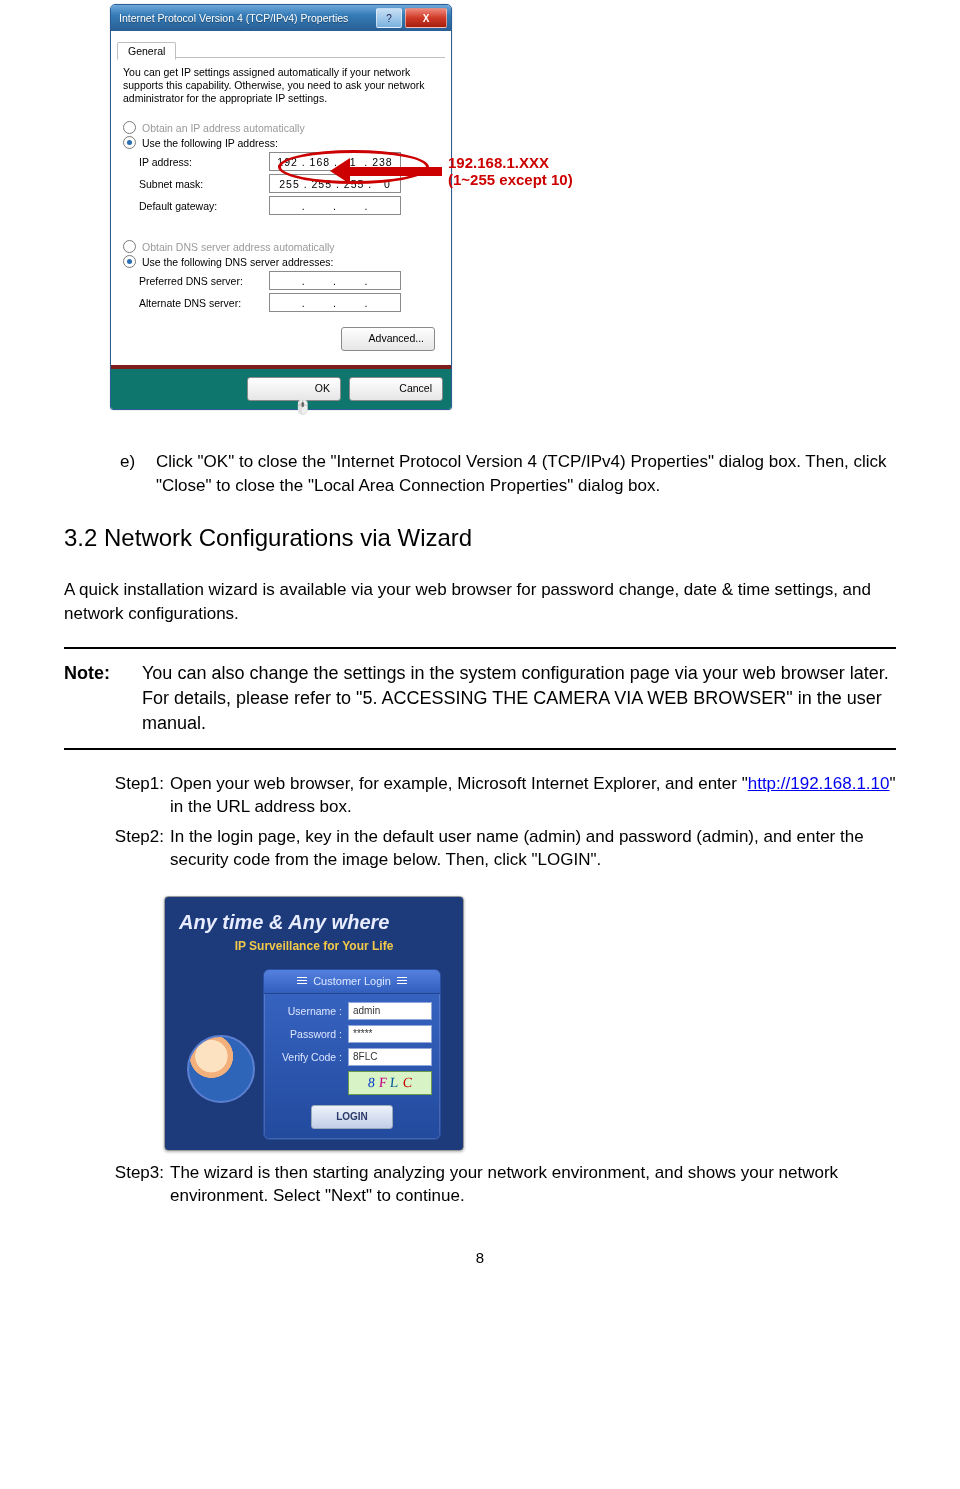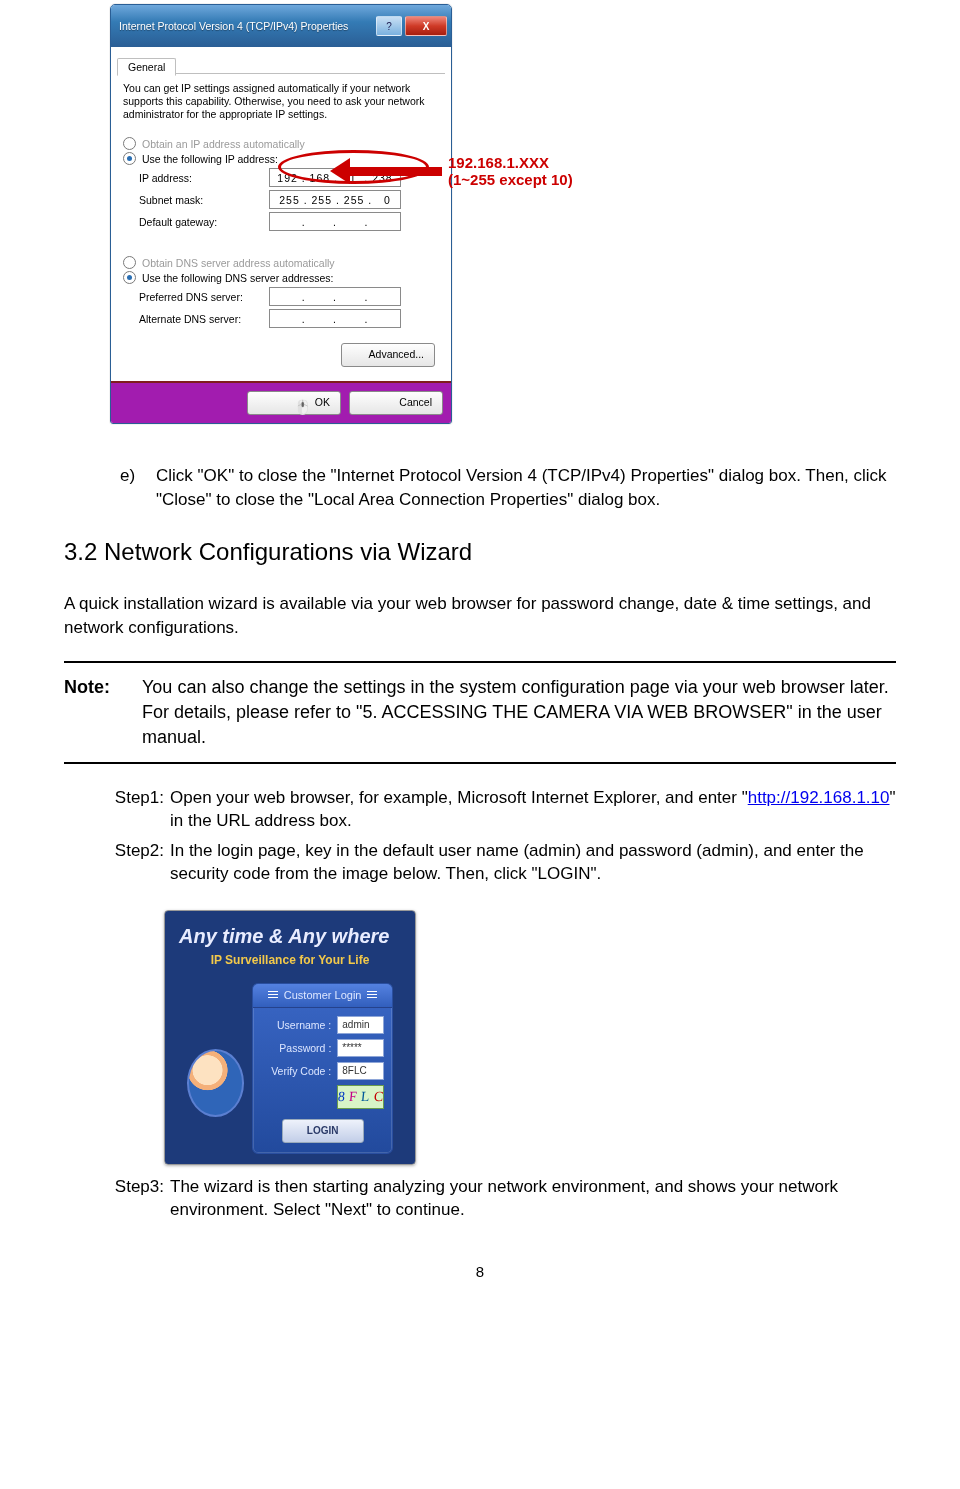--- a/index.html
+++ b/index.html
@@ -1,20 +1,20 @@
 <!DOCTYPE html>
 <html><head>
 <meta charset="utf-8">
 <style>
   html,body{margin:0;padding:0;background:#fff;font-family:Arial,Helvetica,sans-serif;color:#000;}
   .page{width:960px;margin:0 auto;position:relative;min-height:1489px;}
 
   
   .win-dialog{width:340px;margin-left:110px;margin-top:4px;border:1px solid #2a5e95;border-radius:5px 5px 3px 3px;overflow:hidden;box-shadow:0 0 0 1px rgba(0,0,0,.05);font-size:10.5px;}
-  .win-title{height:42px;background:linear-gradient(#6fa8dc,#347bb5 40%,#2a5e95);display:flex;align-items:center;justify-content:space-between;padding:0 4px 0 8px;color:#fff;}
+  .win-title{height:26px;background:linear-gradient(#6fa8dc,#347bb5 40%,#2a5e95);display:flex;align-items:center;justify-content:space-between;padding:0 4px 0 8px;color:#fff;}
   .win-title .ttl{text-shadow:0 1px 1px rgba(0,0,0,.4);}
   .win-title .tbtns{display:flex;gap:3px;}
   .tbtn{width:24px;height:18px;border:1px solid rgba(255,255,255,.5);border-radius:2px;display:flex;align-items:center;justify-content:center;font-size:10px;}
   .tbtn.help{background:linear-gradient(#c8dff4,#7ab1df);color:#225;}
   .tbtn.close{width:40px;background:linear-gradient(#ef867a,#cf3a27 50%,#a61e0f);color:#fff;font-weight:bold;}
   .win-body{background:#fff;padding:4px 6px 6px;}
   .tab-strip{height:22px;border-bottom:1px solid #bfbfbf;}
   .tab{display:inline-block;border:1px solid #bfbfbf;border-bottom-color:#fff;background:#fff;padding:2px 10px;border-radius:2px 2px 0 0;position:relative;top:7px;}
   .tab-pane{border:0;padding:8px 6px 4px;}
   .desc{color:#000;line-height:1.25;}
@@ -22,21 +22,21 @@
   .rrow{display:flex;align-items:center;gap:6px;margin:2px 0;}
   .fake-radio{width:11px;height:11px;border:1px solid #7a7a7a;border-radius:50%;display:inline-flex;align-items:center;justify-content:center;}
   .fake-radio .dot{width:5px;height:5px;background:#2b6fb3;border-radius:50%;}
   .disabled{color:#9a9a9a;}
   .ip-form{padding:0 0 0 16px;}
   .frow{display:flex;align-items:center;margin:3px 0;}
   .flabel{width:130px;}
   .ipbox{width:130px;height:17px;border:1px solid #8a8a8a;background:#fff;display:flex;align-items:center;justify-content:center;font-family:Tahoma,Arial;font-size:10.5px;letter-spacing:1px;white-space:pre;}
   .adv-row{text-align:right;padding:6px 4px 4px;}
   .xp-btn{display:inline-block;min-width:72px;height:22px;border:1px solid #8a8a8a;border-radius:3px;background:linear-gradient(#fefefe,#e6e6e6);font-size:10.5px;line-height:20px;text-align:right;padding:0 10px;cursor:pointer;}
-  .win-footer{background:#a21caf;border-top:2px solid #7f1d1d;padding:8px;text-align:right;}
+  .win-footer{background:#0f766e;border-top:4px solid #7f1d1d;padding:8px;text-align:right;}
   .ok-wrap{display:inline-flex;align-items:center;gap:8px;}
   .ok-btn{position:relative;}
 
   
   .callout{position:absolute;left:330px;top:150px;display:flex;align-items:center;gap:6px;z-index:5;}
   .ellipse{position:absolute;left:278px;top:146px;width:145px;height:28px;border:3px solid #cc0000;border-radius:50%/50%;z-index:4;}
   .arrow{width:112px;height:18px;display:flex;align-items:center;}
   .arrow .shaft{flex:1;height:9px;background:#cc0000;}
   .arrow .head{width:0;height:0;border-top:13px solid transparent;border-bottom:13px solid transparent;border-right:20px solid #cc0000;}
   .callout-text{color:#cc0000;font-size:15px;line-height:1.15;font-weight:bold;}
@@ -50,21 +50,21 @@
   .item-e .marker{min-width:22px;}
   h2.section{font-size:24px;font-weight:400;margin:16px 0 24px;}
   .note-block{border-top:2px solid #000;border-bottom:2px solid #000;padding:12px 0;margin:22px 0;display:flex;gap:18px;font-size:18px;}
   .note-block .nlabel{font-weight:bold;min-width:60px;}
   .steps{margin-left:44px;}
   .steps .step{display:flex;gap:6px;margin-bottom:6px;}
   .steps .step .slabel{min-width:56px;text-align:right;}
   .steps a{color:#0000EE;text-decoration:underline;}
 
   
-  .login-wrap{margin:24px 0 10px 100px;width:252px;}
+  .login-wrap{margin:24px 0 10px 100px;width:300px;}
   .login-card{border:1px solid #999;border-radius:4px;background:linear-gradient(#1d3a7a,#1d3a7a);color:#fff;font-family:Arial;box-shadow:0 1px 3px rgba(0,0,0,.3);overflow:hidden;}
   .login-head{padding:12px 14px 8px;}
   .login-head .brand{font-style:italic;font-weight:bold;font-size:20px;color:#e8ecff;}
   .login-head .sub{color:#f3c94a;font-size:12px;font-weight:bold;margin-top:2px;text-align:center;}
   .login-body{display:flex;gap:8px;padding:6px 22px 10px;}
   .avatar{width:64px;height:64px;border-radius:50%;background:radial-gradient(circle at 35% 30%,#fde2c1 0 26%,#f4b07a 27% 35%,#2f65b8 36% 100%);align-self:center;border:2px solid #5b7fd1;margin-top:30px;}
   .login-form{flex:1;background:linear-gradient(#3a67c6,#224a9d);border:1px solid #2a4fa0;border-radius:6px;padding:6px 8px 10px;box-shadow:inset 0 0 0 1px rgba(255,255,255,.15);}
   .cl-header{background:linear-gradient(#5481e0,#325fbd);margin:-6px -8px 8px;padding:4px 8px;border-bottom:1px solid #25428c;border-radius:6px 6px 0 0;font-size:11px;text-align:center;color:#dce6ff;display:flex;align-items:center;justify-content:center;gap:6px;}
   .cl-header .bars{width:10px;height:8px;background:repeating-linear-gradient(#fff,#fff 1px,transparent 1px,transparent 3px);}
   .lf-row{display:flex;align-items:center;font-size:10.5px;margin:5px 0;gap:6px;}

